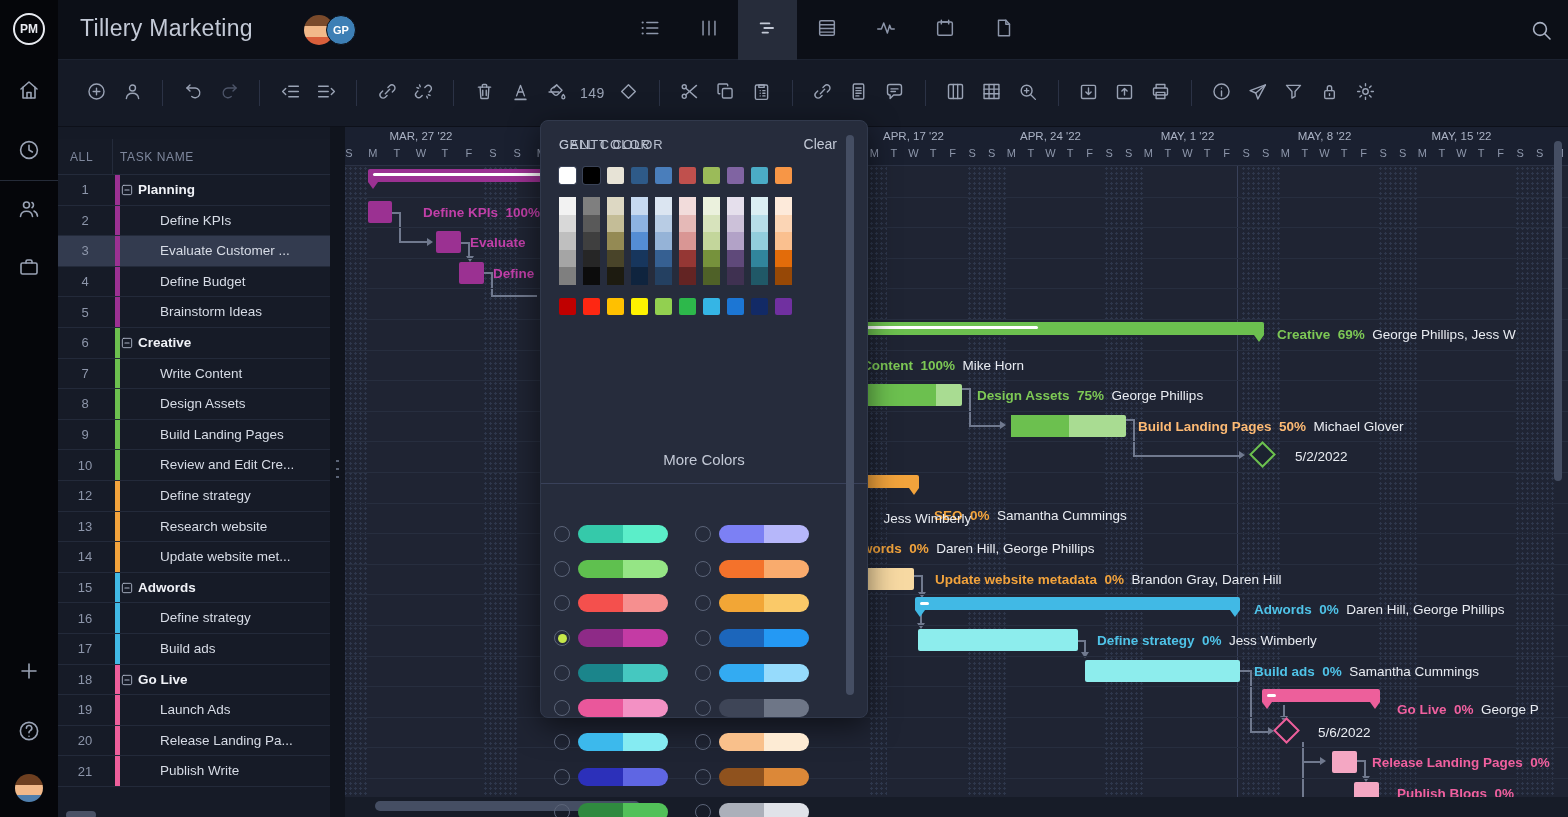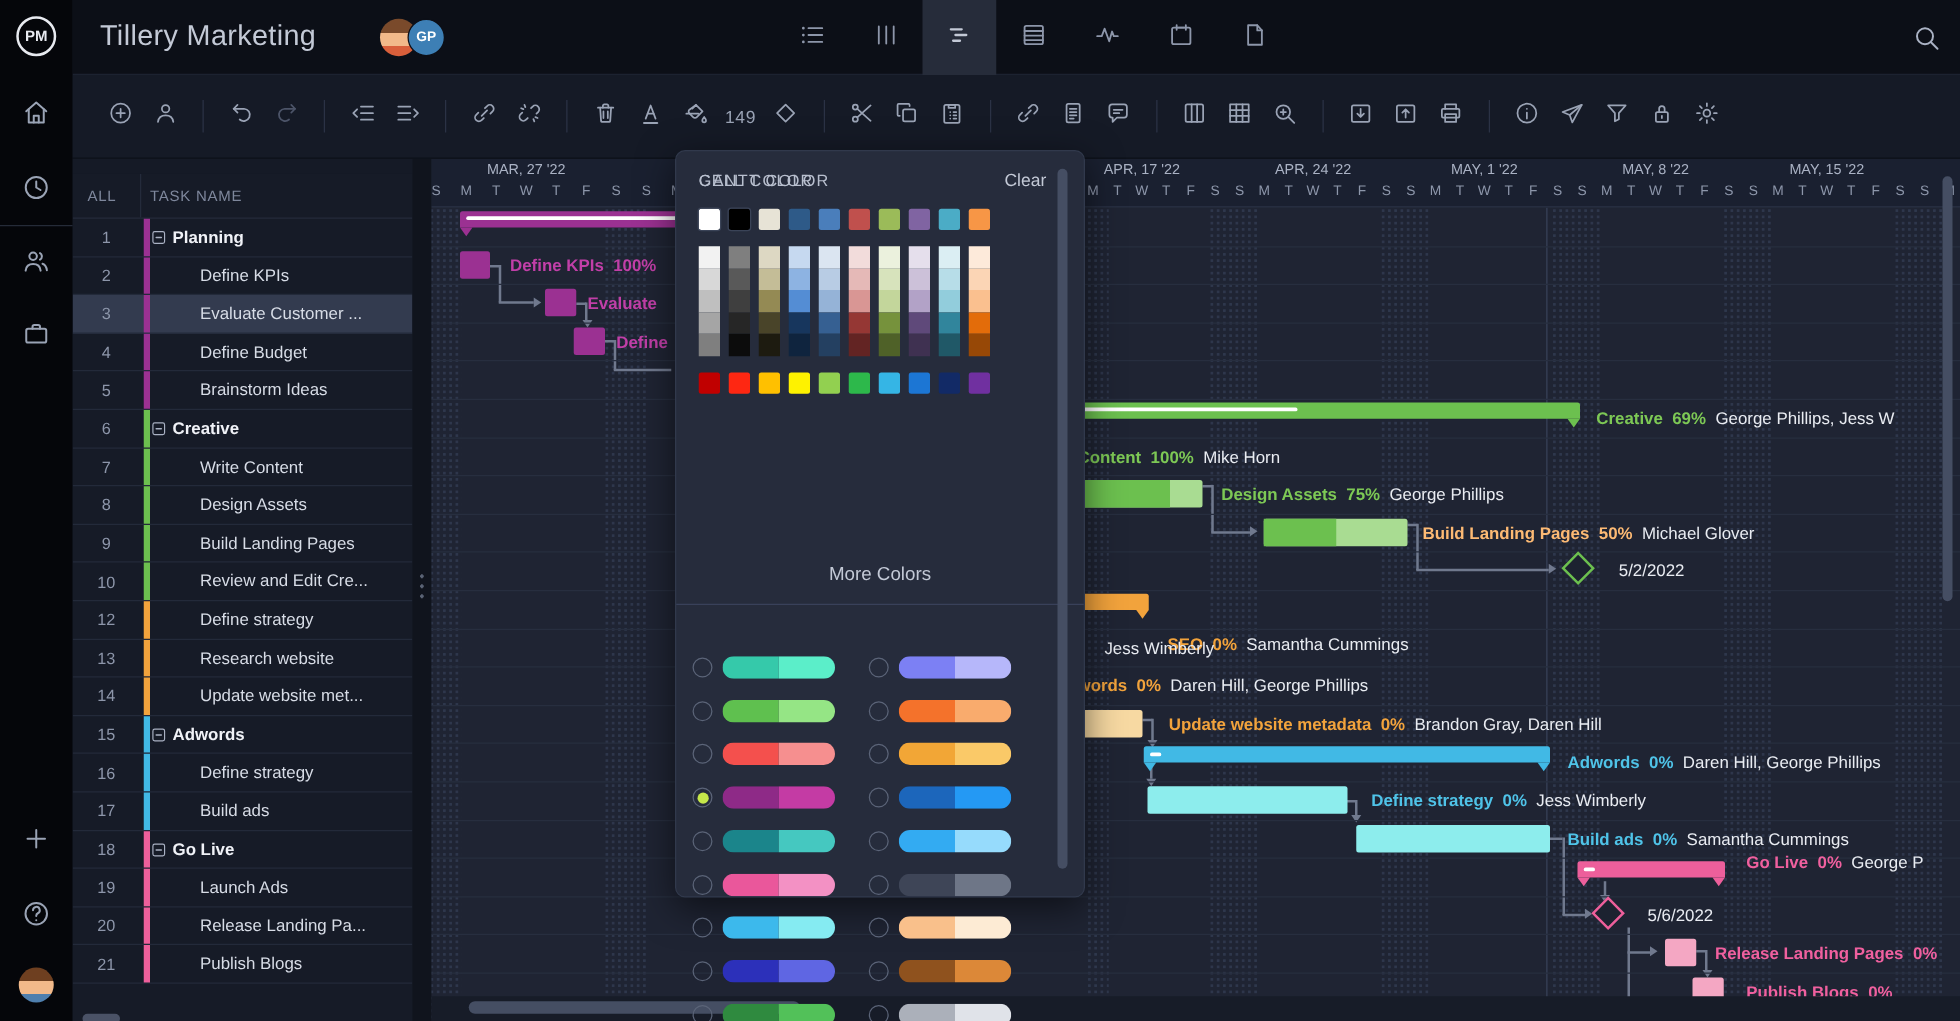--- a/index.html
+++ b/index.html
@@ -541,21 +541,21 @@
         <div class="trow">
           <span class="num">20</span>
     <span class="stripe" style="background:#ed5f9b"></span>
 
     <span class="nm">Release Landing Pa...</span>
         </div>
         <div class="trow">
           <span class="num">21</span>
     <span class="stripe" style="background:#ed5f9b"></span>
 
-    <span class="nm">Publish Blogs</span>
+    <span class="nm">Publish Write</span>
         </div>
       </div>
     <div id="table-hscroll"></div>
   </div>
 
   <div id="split" class="abs">
       <div class="dots"></div>
     </div>
 
   <div id="gantt" class="abs">
@@ -631,21 +631,21 @@
         <div class="growline" style="top: 589.8px;"></div>
         <div class="growline" style="top: 620.4px;"></div>
         <div class="growline" style="top: 651px;"></div>
         <div class="growline" style="top: 681.6px;"></div>
         <div class="gbar" style="left: 23px; top: 42px; width: 200px; height: 13px; background: rgb(155, 49, 146); border-radius: 2px 2px 0px 0px;">
           <span class="wline" style="width:190px"></span>
         </div>
         <div class="brk" style="left: 23px; top: 55px; border-top: 7px solid rgb(155, 49, 146);"></div>
         <div class="brk" style="left: 213px; top: 55px; border-top: 7px solid rgb(155, 49, 146);"></div>
         <div class="gbar" style="left: 23px; top: 73.6px; width: 24px; height: 22px; background: rgb(155, 49, 146);"></div>
-        <div class="glabel" style="left: 63px; top: 77.6px;"><b style="color:#c13fa8">Define KPIs&nbsp;&nbsp;100%</b></div>
+        <div class="glabel" style="left: 78px; top: 77.6px;"><b style="color:#c13fa8">Define KPIs&nbsp;&nbsp;100%</b></div>
         <div class="gbar" style="left: 91px; top: 104.2px; width: 25px; height: 22px; background: rgb(155, 49, 146);"></div>
         <div class="glabel" style="left: 125px; top: 108.2px;"><b style="color:#c13fa8">Evaluate</b></div>
         <div class="gbar" style="left: 114px; top: 134.8px; width: 25px; height: 22px; background: rgb(155, 49, 146);"></div>
         <div class="glabel" style="left: 148px; top: 138.8px;"><b style="color:#c13fa8">Define</b></div>
         <div class="gbar" style="left: 510px; top: 195px; width: 409px; height: 13px; background: rgb(108, 192, 79); border-radius: 2px 2px 0px 0px;">
           <span class="wline" style="width:178px"></span>
         </div>
         <div class="brk" style="left: 510px; top: 208px; border-top: 7px solid rgb(108, 192, 79);"></div>
         <div class="brk" style="left: 909px; top: 208px; border-top: 7px solid rgb(108, 192, 79);"></div>
         <div class="glabel" style="left: 932px; top: 200px;"><b style="color:#7dc855">Creative&nbsp;&nbsp;69%</b>&nbsp;&nbsp;<span class="asg">George Phillips, Jess W</span></div>
@@ -676,21 +676,21 @@
         <div class="glabel" style="left: 909px; top: 475.4px;"><b style="color:#4fc3e8">Adwords&nbsp;&nbsp;0%</b>&nbsp;&nbsp;<span class="asg">Daren Hill, George Phillips</span></div>
         <div class="gbar" style="left: 573px; top: 502px; width: 160px; height: 22px; background: rgb(141, 237, 237);"></div>
         <div class="glabel" style="left: 752px; top: 506px;"><b style="color:#4fc3e8">Define strategy&nbsp;&nbsp;0%</b>&nbsp;&nbsp;<span class="asg">Jess Wimberly</span></div>
         <div class="gbar" style="left: 740px; top: 532.6px; width: 155px; height: 22px; background: rgb(141, 237, 237);"></div>
         <div class="glabel" style="left: 909px; top: 536.6px;"><b style="color:#4fc3e8">Build ads&nbsp;&nbsp;0%</b>&nbsp;&nbsp;<span class="asg">Samantha Cummings</span></div>
         <div class="gbar" style="left: 917px; top: 562.2px; width: 118px; height: 13px; background: rgb(237, 95, 155); border-radius: 2px 2px 0px 0px;">
           <span class="wdash"></span>
         </div>
         <div class="brk" style="left: 917px; top: 575.2px; border-top: 7px solid rgb(237, 95, 155);"></div>
         <div class="brk" style="left: 1025px; top: 575.2px; border-top: 7px solid rgb(237, 95, 155);"></div>
-        <div class="glabel" style="left: 1052px; top: 555px;"><b style="color:#f0609f">Go Live&nbsp;&nbsp;0%</b>&nbsp;&nbsp;<span class="asg">George P</span></div>
+        <div class="glabel" style="left: 1052px; top: 575px;"><b style="color:#f0609f">Go Live&nbsp;&nbsp;0%</b>&nbsp;&nbsp;<span class="asg">George P</span></div>
         <div class="diamond" style="left: 932px; top: 593.8px; border-color: rgb(237, 95, 155);"></div>
         <div class="glabel" style="left: 973px; top: 597.8px; color: rgb(233, 236, 242);">5/6/2022</div>
         <div class="gbar" style="left: 987px; top: 624.4px; width: 25px; height: 22px; background: rgb(244, 167, 195);"></div>
         <div class="glabel" style="left: 1027px; top: 628.4px;"><b style="color:#f0609f">Release Landing Pages&nbsp;&nbsp;0%</b></div>
         <div class="gbar" style="left: 1009px; top: 655px; width: 25px; height: 22px; background: rgb(244, 167, 195);"></div>
         <div class="glabel" style="left: 1052px; top: 659px;"><b style="color:#f0609f">Publish Blogs&nbsp;&nbsp;0%</b></div>
       </div>
     <div id="ghead">
         <div class="wk" style="left: -8px; width: 168px;">
           <span class="wl">MAR, 27 '22</span>

